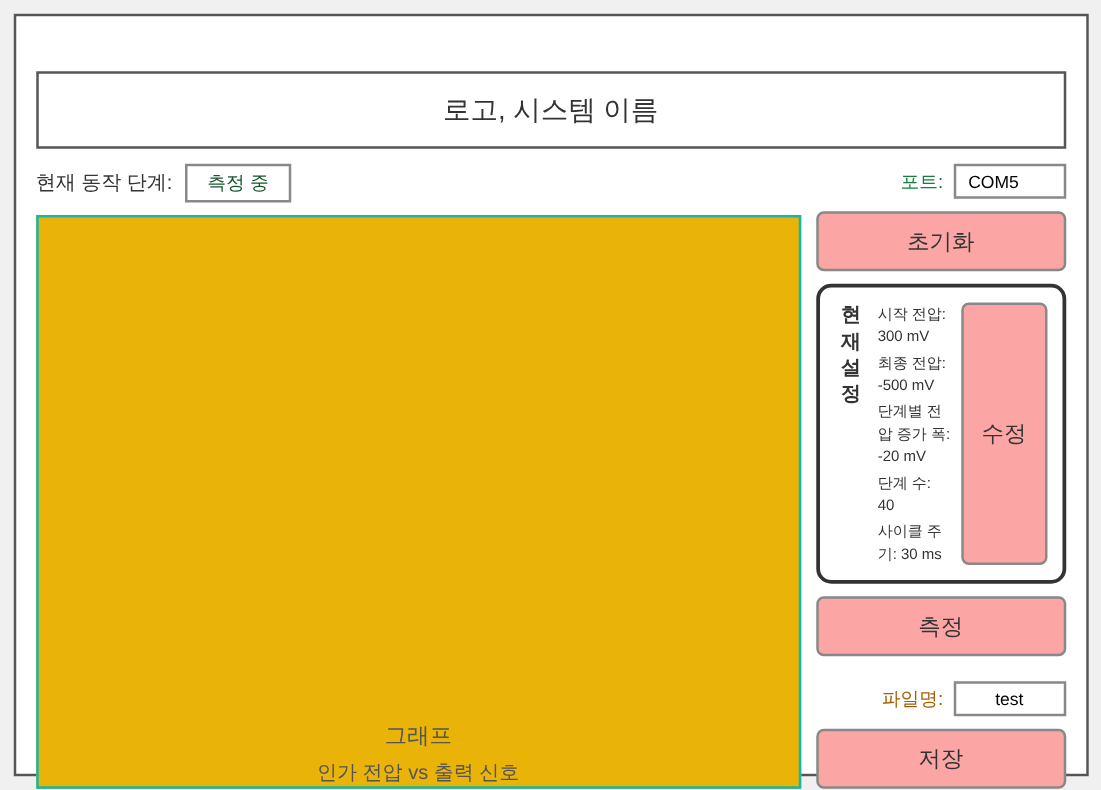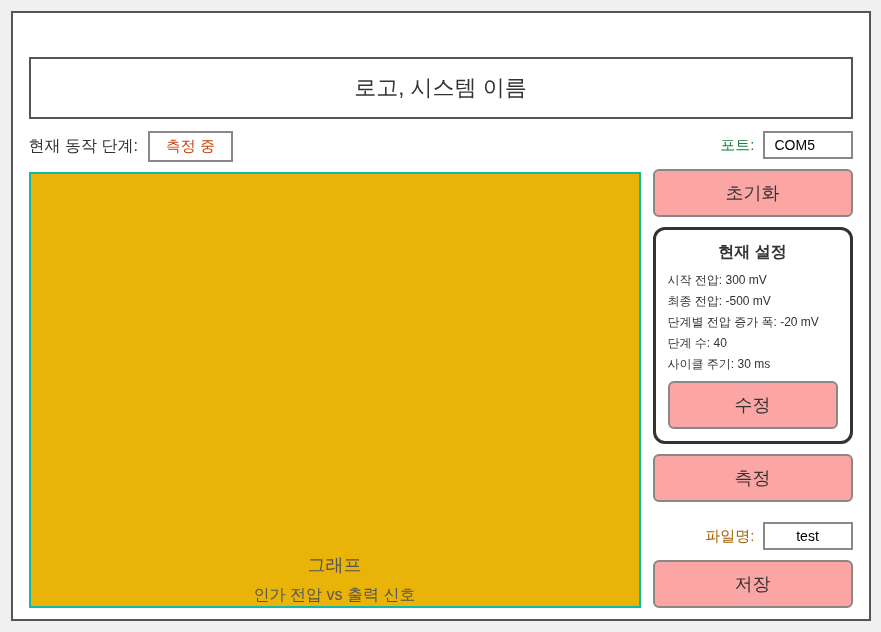--- a/index.html
+++ b/index.html
@@ -64,21 +64,21 @@
       font-size: 16px;
       color: #333;
       white-space: nowrap;
     }
 
     .status-value-box {
       border: 2px solid #888;
       padding: 4px 16px;
       font-size: 15px;
       background: #fff;
-      color: #c2410c;
+      color: #14532d;
     }
 
     .graph-area {
       flex: 1;
       background: #eab308;
       border: 2px solid #14b8a6;
       display: flex;
       flex-direction: column;
       align-items: center;
       justify-content: flex-end;
@@ -137,21 +137,21 @@
       width: 100%;
       text-align: center;
     }
 
     
     .settings-box {
       border: 3px solid #333;
       border-radius: 12px;
       padding: 12px;
       display: flex;
-      flex-direction: column;
+      flex-direction: row;
       gap: 8px;
     }
 
     .settings-title {
       font-size: 16px;
       font-weight: bold;
       text-align: center;
       color: #333;
     }
 

